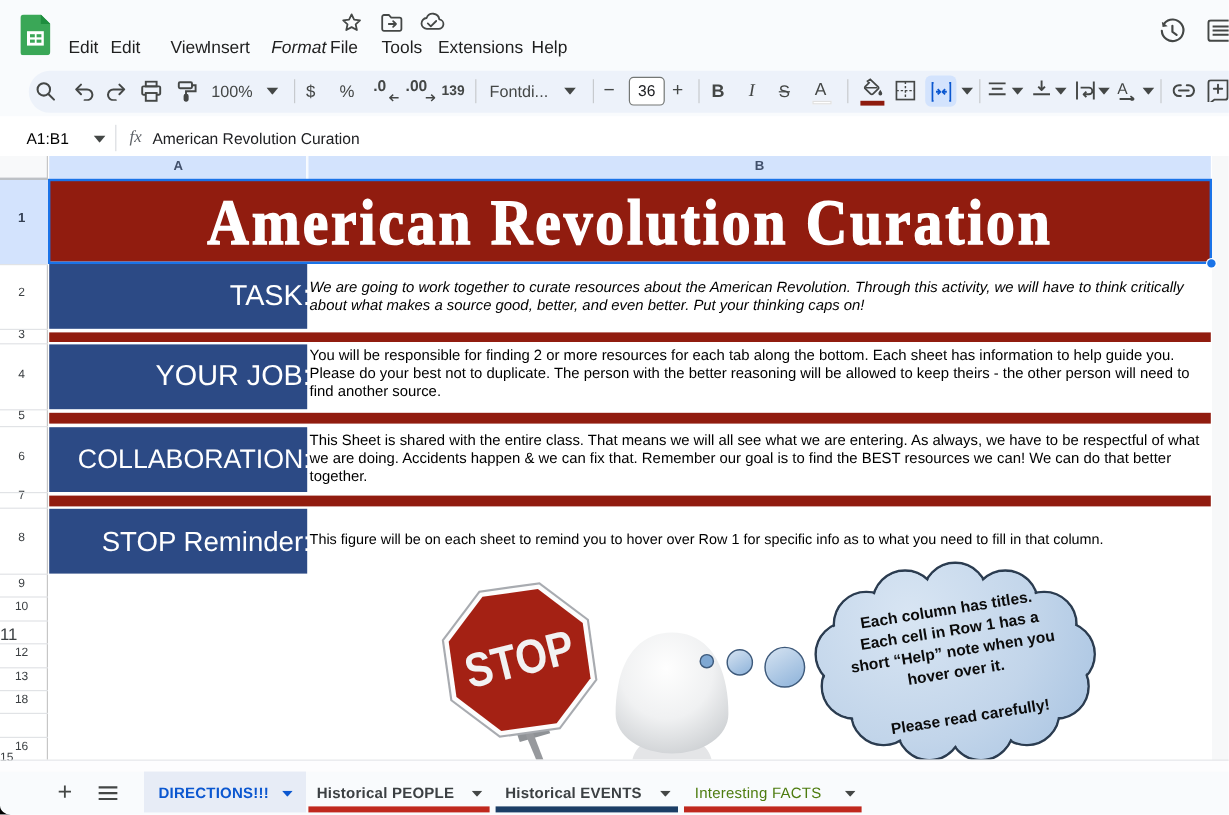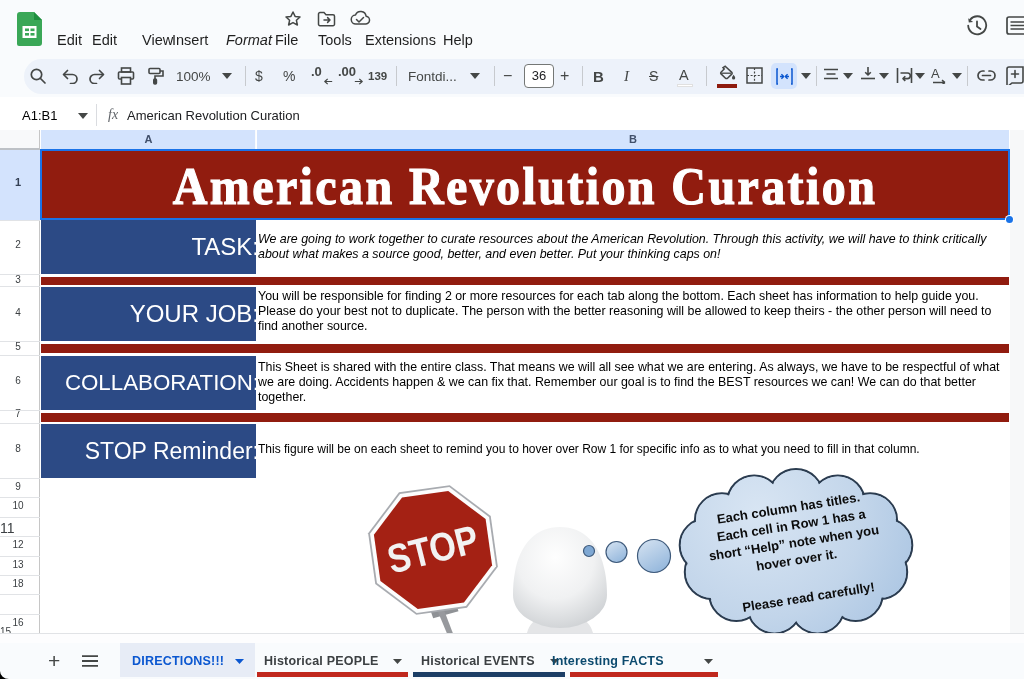--- a/index.html
+++ b/index.html
@@ -370,21 +370,21 @@
         <path d="M0 0 h9 l-4.5 5 z" fill="#444746"></path>
       </svg>
     <div class="abs" style="left:257px;top:672px;width:151px;height:4.5px;background:#c0281e;"></div>
 
     <div class="abs" style="left:421px;top:654px;font-size:12.5px;font-weight:bold;color:#3c4043;letter-spacing:.2px;">Historical EVENTS</div>
     <svg class="abs" style="left:550px;top:659px;" width="9" height="5" viewBox="0 0 9 5">
         <path d="M0 0 h9 l-4.5 5 z" fill="#444746"></path>
       </svg>
     <div class="abs" style="left:413px;top:672px;width:152px;height:4.5px;background:#1c3e66;"></div>
 
-    <div class="abs" style="left:552px;top:654px;font-size:12.5px;font-weight:bold;color:#0c4a6e;letter-spacing:.2px;">Interesting FACTS</div>
+    <div class="abs" style="left:579px;top:654px;font-size:12.5px;font-weight:normal;color:#4d7c0f;letter-spacing:.2px;">Interesting FACTS</div>
     <svg class="abs" style="left:704px;top:659px;" width="9" height="5" viewBox="0 0 9 5">
         <path d="M0 0 h9 l-4.5 5 z" fill="#444746"></path>
       </svg>
     <div class="abs" style="left:570px;top:672px;width:148px;height:4.5px;background:#c0281e;"></div>
   </div>
 
   <svg class="abs" style="left:0;top:671px;" width="9" height="8" viewBox="0 0 9 8">
     <path d="M0 0 v8 h9 a9 8 0 0 1 -9 -8 z" fill="#000"></path>
   </svg>
 </div>

